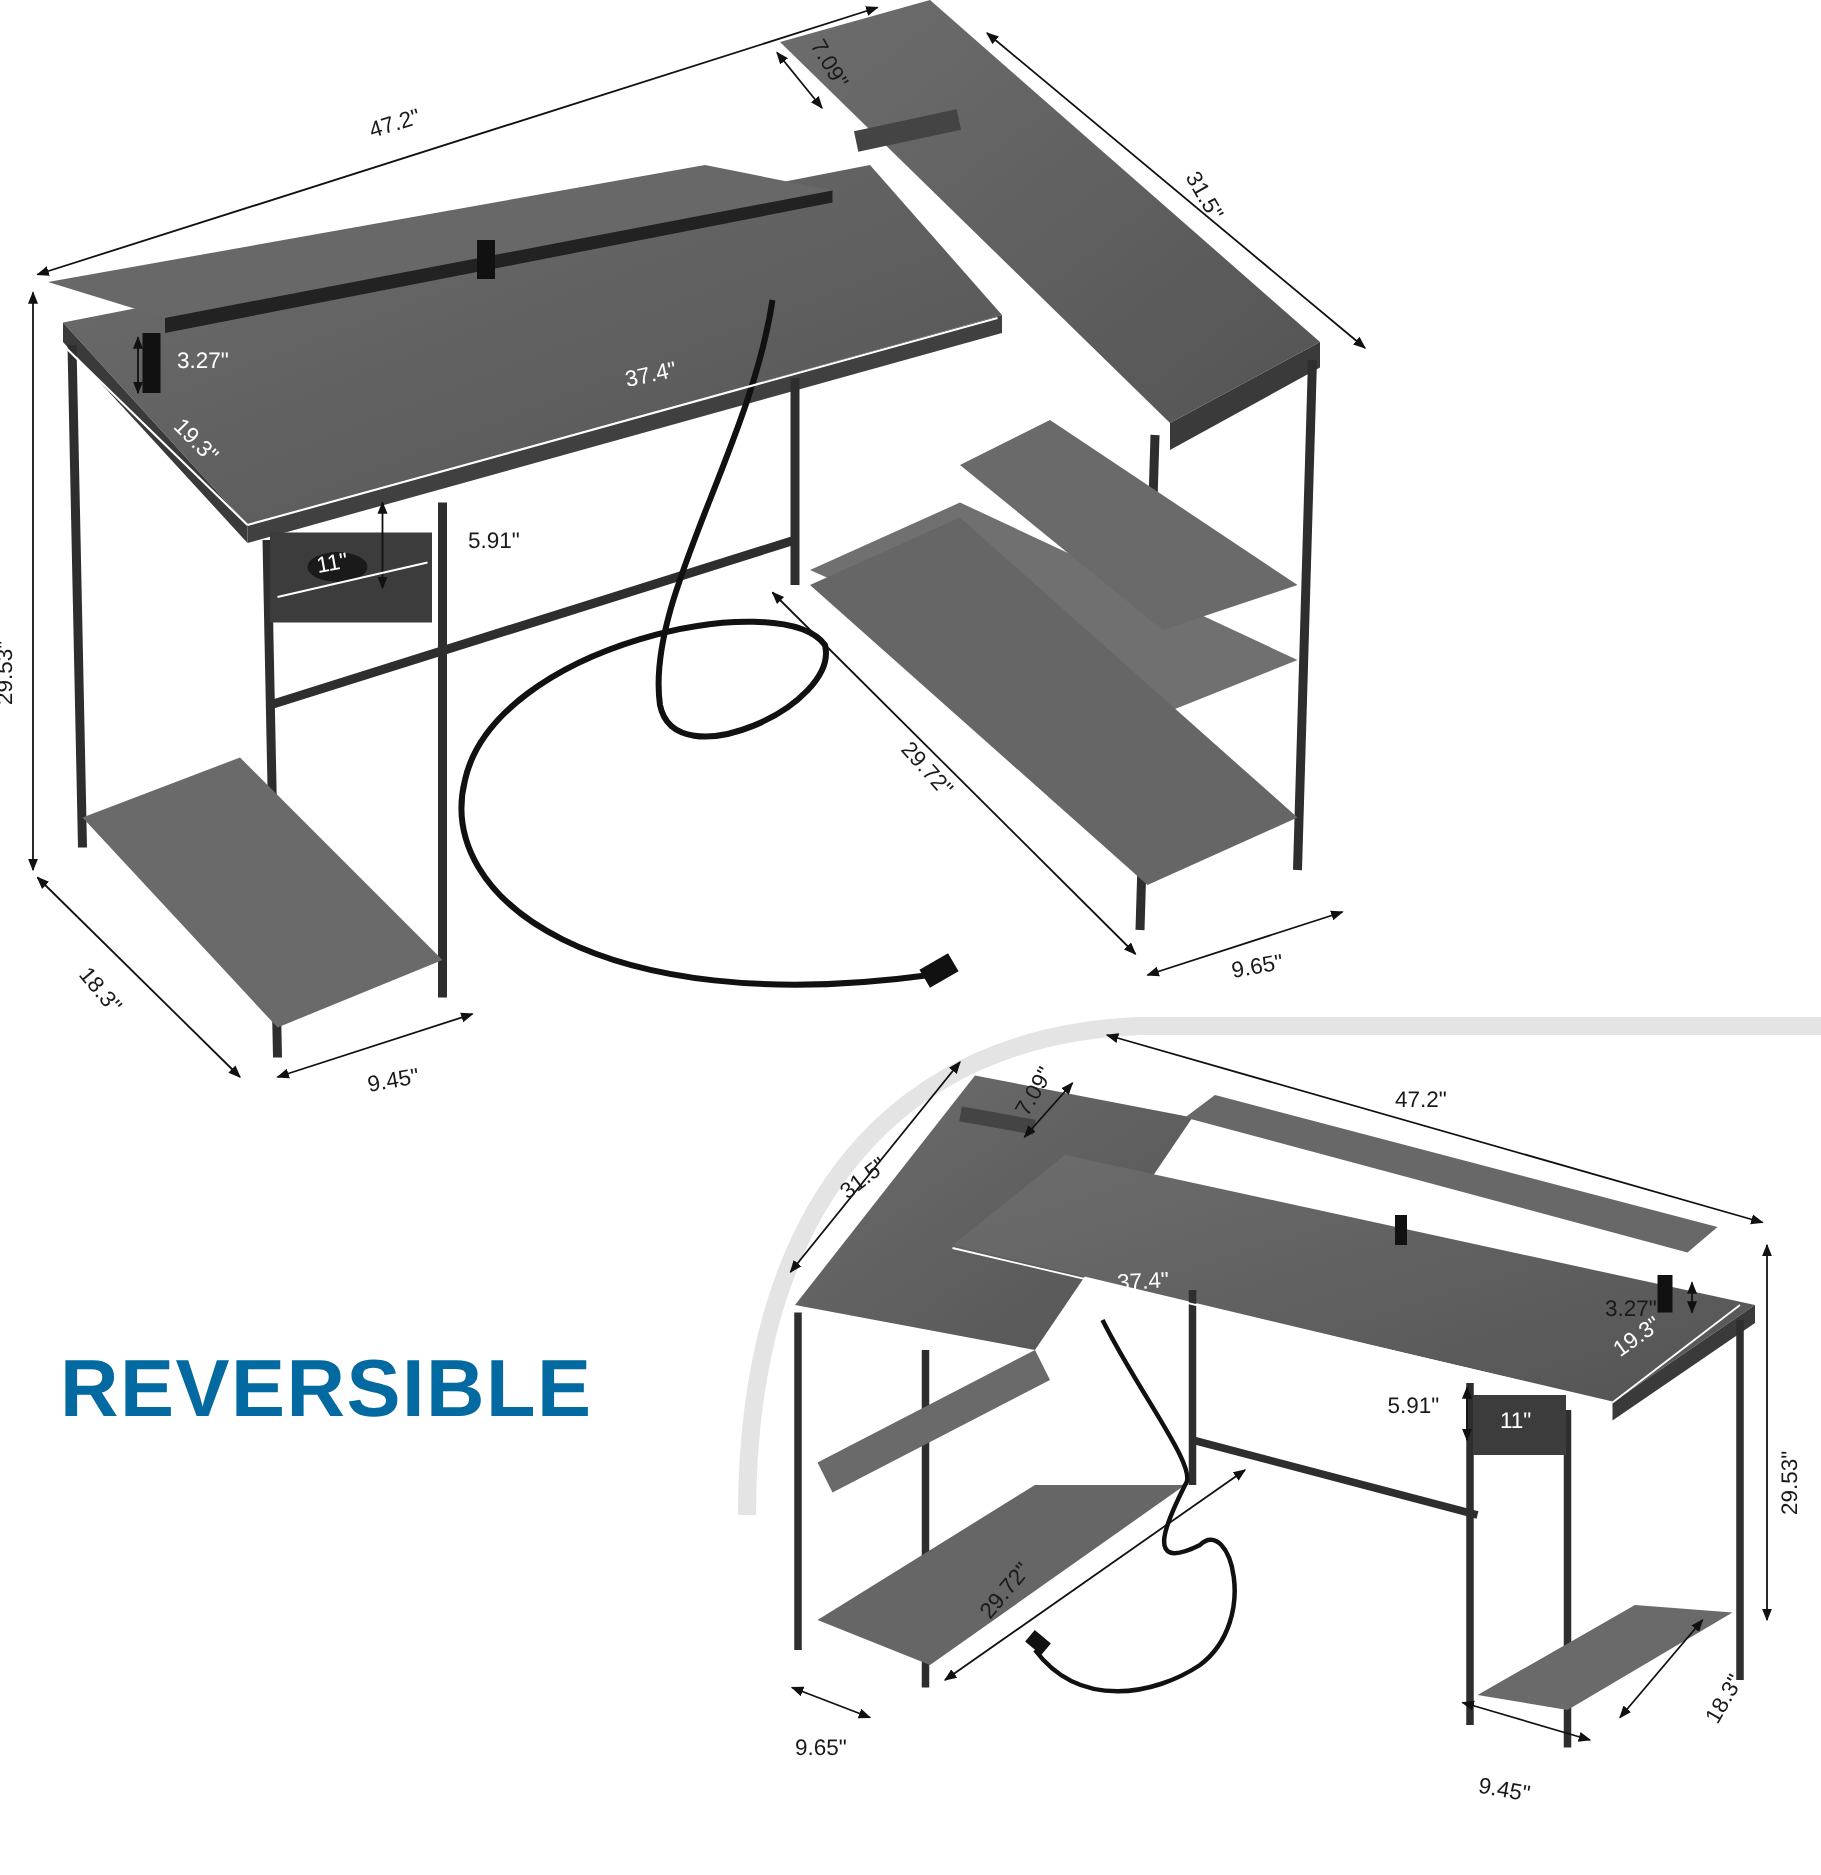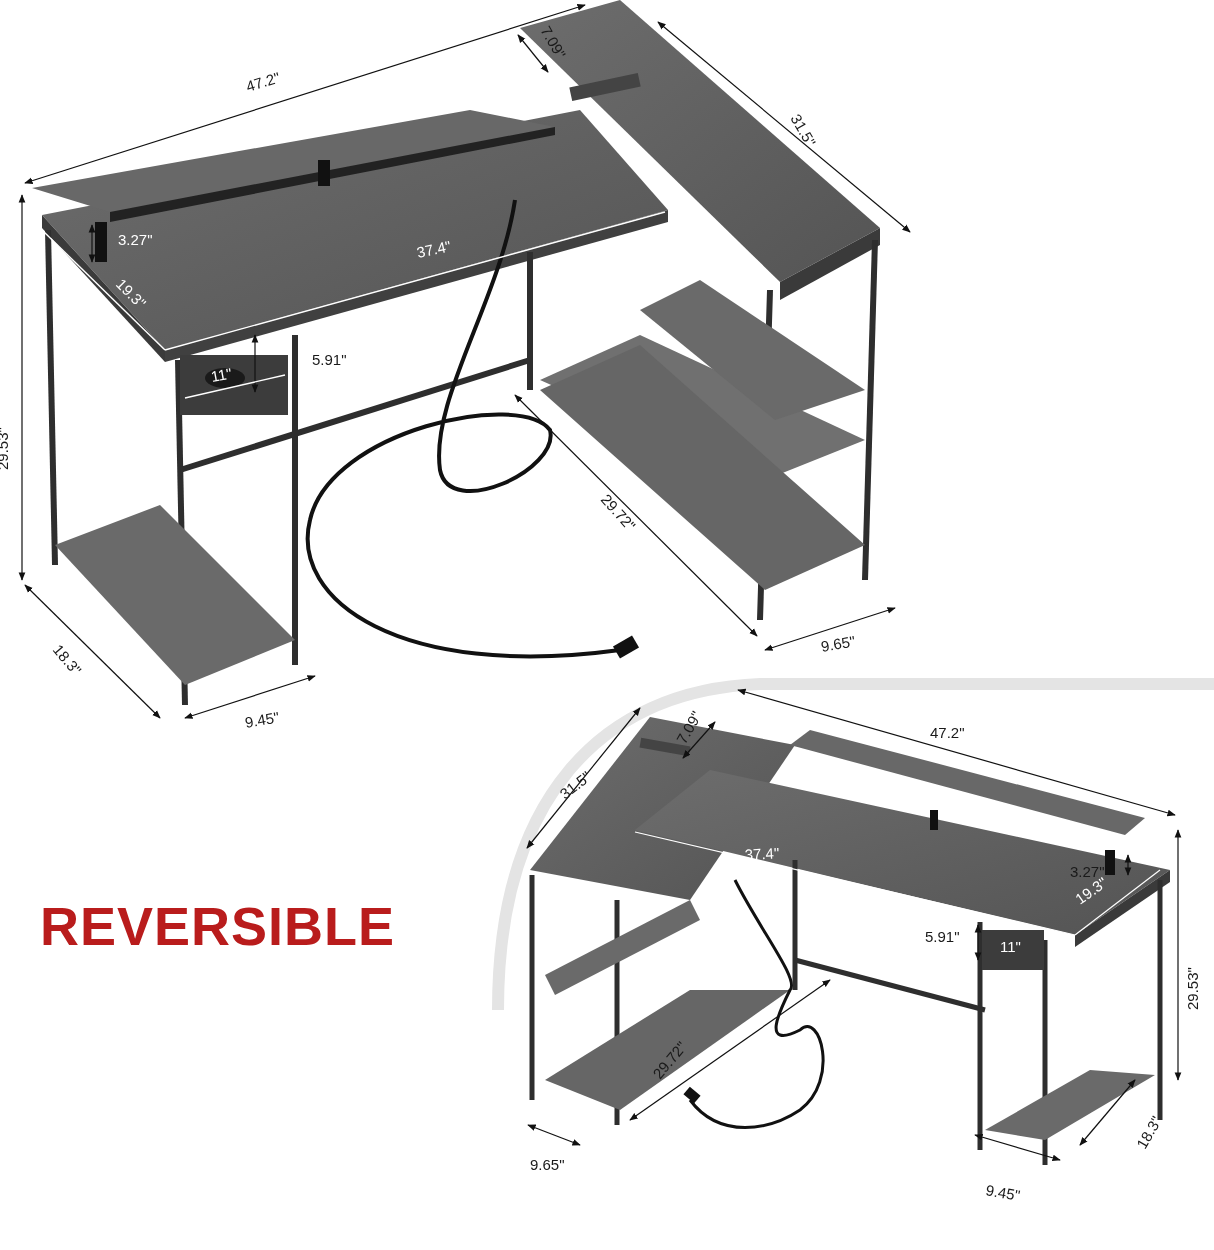--- a/index.html
+++ b/index.html
@@ -1,20 +1,20 @@
 <!DOCTYPE html>
 <html><head>
 <meta charset="utf-8">
 <style>
   html,body{margin:0;padding:0;background:#ffffff;}
   body{width:1214px;height:1250px;position:relative;overflow:hidden;font-family:"Liberation Sans",sans-serif;}
   svg{position:absolute;left:0;top:0;}
   .dim{font-family:"Liberation Sans",sans-serif;font-size:15px;fill:#1a1a1a;}
   .dim-w{font-family:"Liberation Sans",sans-serif;font-size:15px;fill:#ffffff;}
-  .headline{position:absolute;left:40px;top:900px;font-family:"Liberation Sans",sans-serif;font-weight:bold;font-size:54px;line-height:52px;letter-spacing:1px;color:#b91c1c;}
+  .headline{position:absolute;left:40px;top:900px;font-family:"Liberation Sans",sans-serif;font-weight:bold;font-size:54px;line-height:52px;letter-spacing:1px;color:#0369a1;}
   .headline span{display:block;}
 </style>
 </head>
 <body>
 
 <svg width="1214" height="1250" viewBox="0 0 1214 1250">
   <defs>
     <marker id="ar" viewBox="0 0 10 10" refX="9" refY="5" markerWidth="7" markerHeight="7" orient="auto-start-reverse">
       <path d="M0,1 L10,5 L0,9 z" fill="#111"></path>
     </marker>

